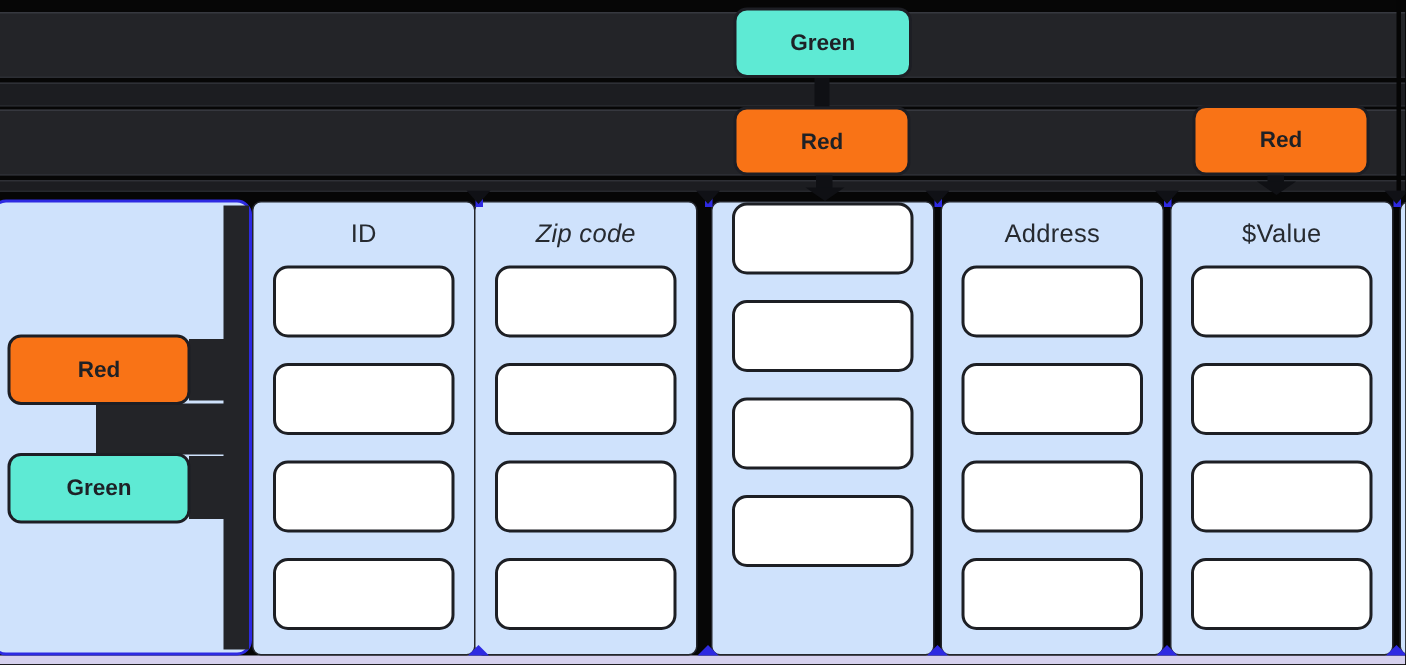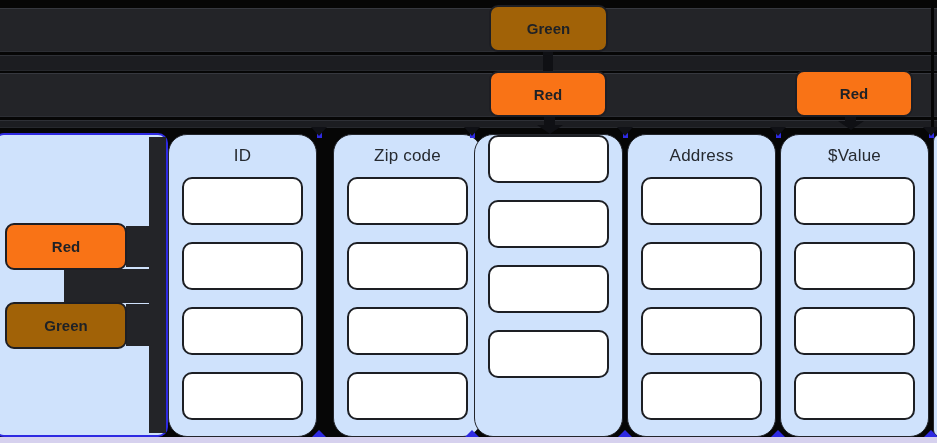--- a/index.html
+++ b/index.html
@@ -19,28 +19,28 @@
   .tri.down-dark{border-left:13px solid transparent;border-right:13px solid transparent;border-top:9px solid #0f1014;}
   .tri.down-sm{border-left:8px solid transparent;border-right:8px solid transparent;border-top:9px solid #101116;}
   .tri.up-blue{border-left:7px solid transparent;border-right:7px solid transparent;border-bottom:7px solid #2e2ae2;}
   .bluedot{background:#2e2ae2;}
   
   .badge{
     display:flex;align-items:center;justify-content:center;
     font-weight:700;font-size:15px;color:#1e2126;
     border:2px solid #1d1e24;border-radius:9px;
   }
-  .badge.green{background:#a16207;}
+  .badge.green{background:#5eead4;}
   .badge.red{background:#f97316;}
   
   .left-panel{background:#cfe2fc;border:2px solid #2e2ae2;border-radius:10px;}
   
   .col{
     top:134px;width:149px;height:303px;background:#cfe2fc;
-    border:1px solid #23252b;border-radius:19px;
+    border:1px solid #23252b;border-radius:6px;
   }
   .col-header{
     height:42px;display:flex;align-items:center;justify-content:center;
     font-size:17px;font-weight:500;color:#262a30;letter-spacing:.2px;
   }
   .cell{
     width:121px;height:48px;background:#ffffff;
     border:2.5px solid #1d1f24;border-radius:10px;
     margin:0 auto 17px;box-sizing:border-box;
   }
@@ -76,21 +76,21 @@
   <div class="abs bottom-band" style="left:0;top:437px;width:937px;height:6px;"></div>
 
   <div id="columns">
       <div class="abs col" style="left: 168px;">
         <div class="col-header">ID</div>
         <div class="cell"></div>
         <div class="cell"></div>
         <div class="cell"></div>
         <div class="cell"></div>
       </div>
-      <div class="abs col" style="left: 333px;">
+      <div class="abs col" style="left: 316px; font-style: italic;">
         <div class="col-header">Zip code</div>
         <div class="cell"></div>
         <div class="cell"></div>
         <div class="cell"></div>
         <div class="cell"></div>
       </div>
       <div class="abs col" style="left: 474px;">
         <div class="cell"></div>
         <div class="cell"></div>
         <div class="cell"></div>

